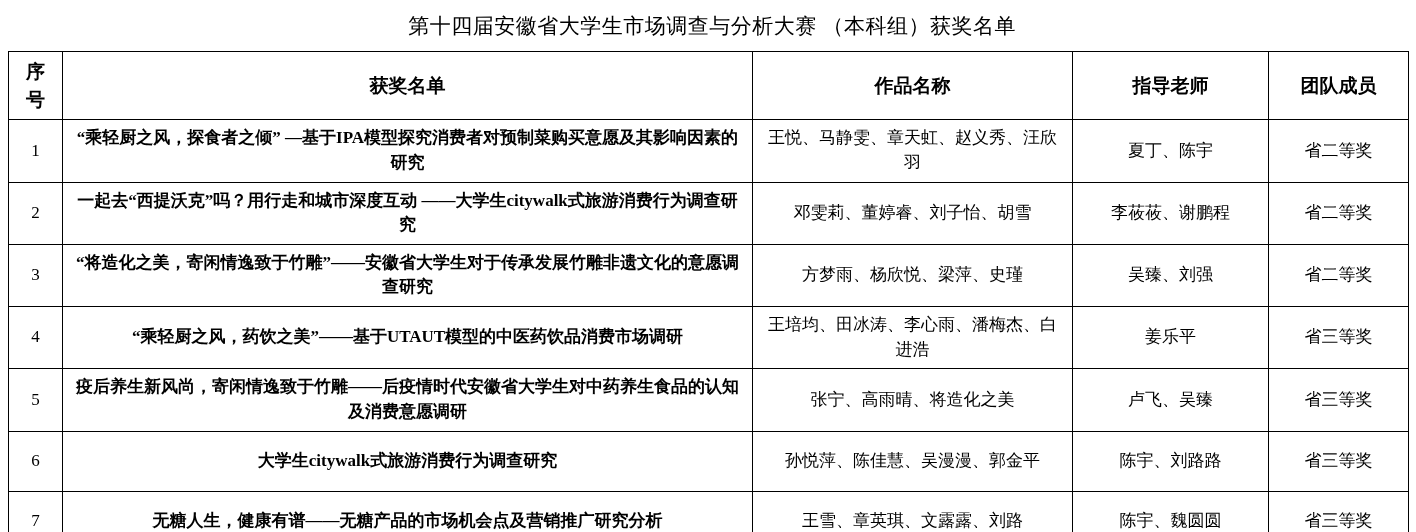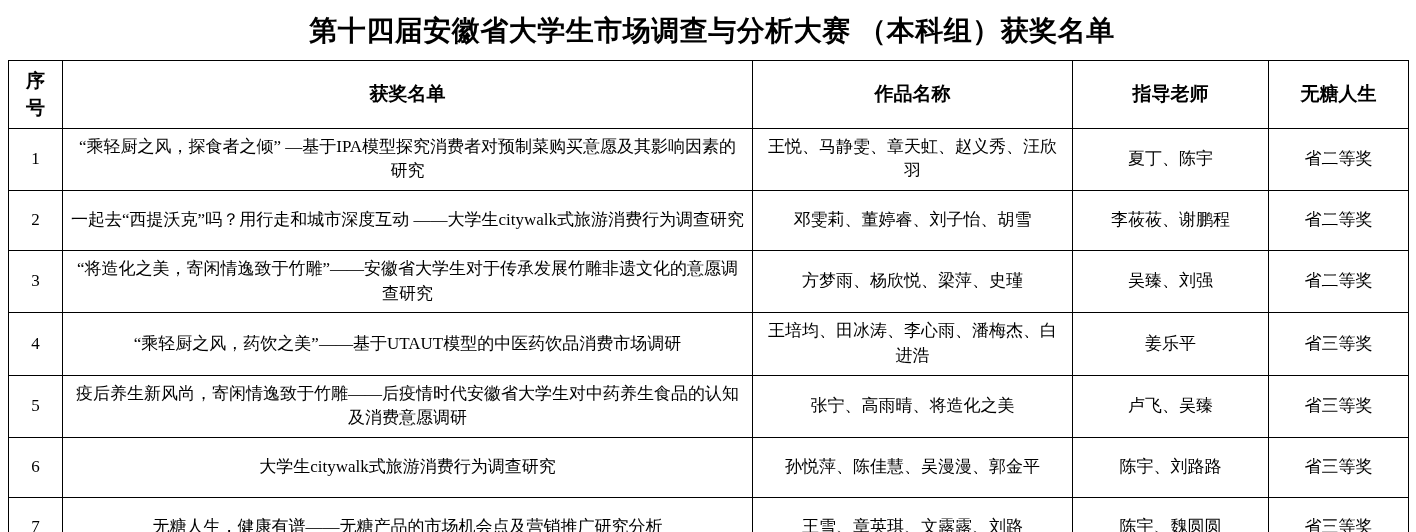--- a/index.html
+++ b/index.html
@@ -15,22 +15,22 @@
     overflow: hidden;
   }
   .page {
     width: 1416px;
     height: 532px;
     position: relative;
     box-sizing: border-box;
   }
   .doc-title {
     text-align: center;
-    font-size: 28px;
-    font-weight: bold;
+    font-size: 21px;
+    font-weight: normal;
     line-height: 1.2;
     padding-top: 14px;
     padding-bottom: 12px;
     letter-spacing: 0.5px;
     padding-left: 8px;
   }
   table.award-table {
     border-collapse: collapse;
     width: 1400px;
     margin: 0 8px;
@@ -50,21 +50,21 @@
     font-weight: bold;
     font-size: 19px;
     height: 48px;
   }
   col.c-index { width: 54px; }
   col.c-title { width: 690px; }
   col.c-members { width: 320px; }
   col.c-teacher { width: 196px; }
   col.c-prize { width: 140px; }
   td.index-cell { font-size: 17px; }
-  td.title-cell { padding-left: 14px; padding-right: 14px; }
+  td.title-cell { padding-left: 14px; padding-right: 14px; font-weight: bold; }
   td.members-cell { }
   td.teacher-cell { }
   td.prize-cell { }
   tbody tr { height: 60px; }
 </style>
 </head>
 <body>
 
 <div class="page">
 
@@ -77,21 +77,21 @@
       <col class="c-members">
       <col class="c-teacher">
       <col class="c-prize">
     </colgroup>
     <thead>
       <tr>
         <th>序号</th>
         <th>获奖名单</th>
         <th>作品名称</th>
         <th>指导老师</th>
-        <th>无糖人生</th>
+        <th>团队成员</th>
       </tr>
     </thead>
     <tbody>
       <tr>
         <td class="index-cell">1</td>
         <td class="title-cell">“乘轻厨之风，探食者之倾” —基于IPA模型探究消费者对预制菜购买意愿及其影响因素的研究</td>
         <td class="members-cell">王悦、马静雯、章天虹、赵义秀、汪欣羽</td>
         <td class="teacher-cell">夏丁、陈宇</td>
         <td class="prize-cell">省二等奖</td>
       </tr>

